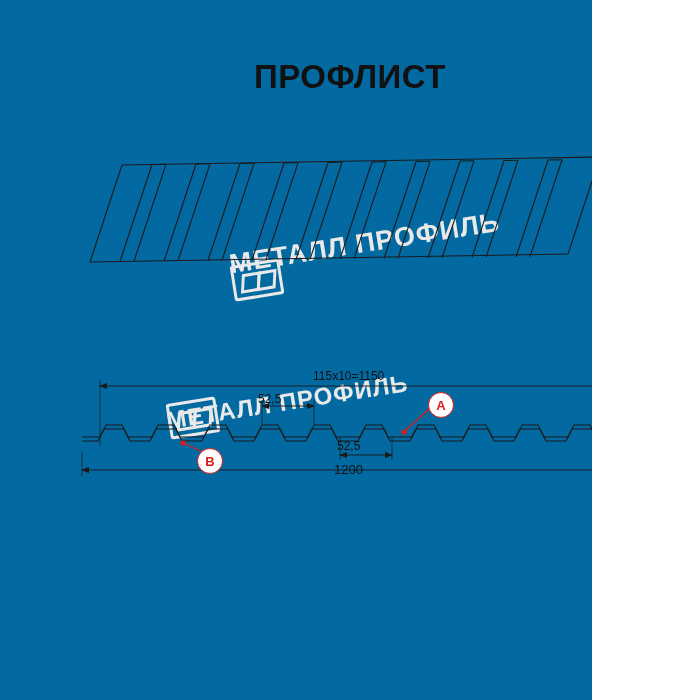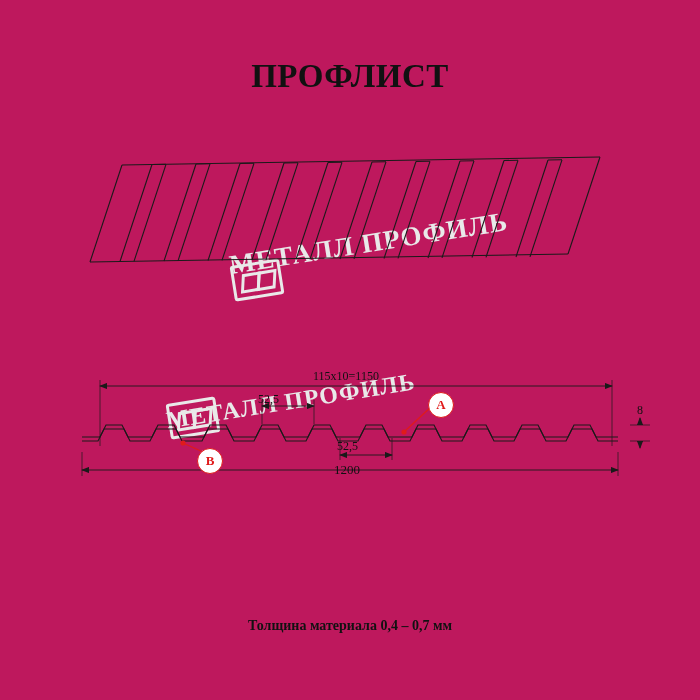--- a/index.html
+++ b/index.html
@@ -2,24 +2,24 @@
 <html><head>
 <meta charset="utf-8">
 <style>
   html, body {
     margin: 0;
     padding: 0;
     background: #ffffff;
   }
   #page {
     position: relative;
-    width: 700px;
+    width: 592px;
     height: 700px;
-    background: #be185d;
-    font-family: Liberation Serif, serif;
+    background: #0369a1;
+    font-family: Liberation Sans, sans-serif;
     color: #1a1a1a;
     overflow: hidden;
   }
 
   
   .title {
     position: absolute;
     top: 58px;
     left: 0;
     width: 700px;
@@ -262,15 +262,14 @@
 
   <div class="dim-label" style="left:313px; top:369px;text-align:right;">115х10=1150</div>
   <div class="dim-label" style="left:258px; top:392px;">52,5</div>
   <div class="dim-label" style="left:337px; top:439px;">52,5</div>
   <div class="dim-label" style="left:334px; top:462px; font-size:13px;">1200</div>
   <div class="dim-label" style="left:637px; top:403px;">8</div>
 
   <div class="callout callout-a">A</div>
   <div class="callout callout-b">B</div>
 
-  <div class="footer-note">Толщина материала 0,4 – 0,7 мм</div>
 
 </div>
 
 </body></html>

